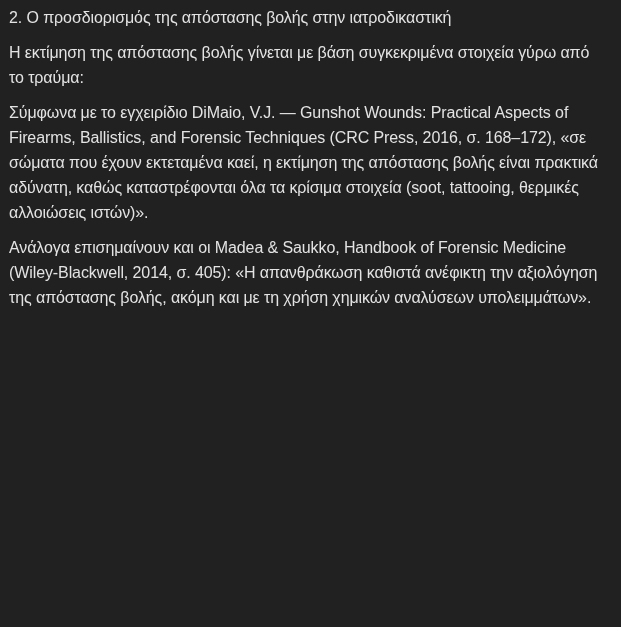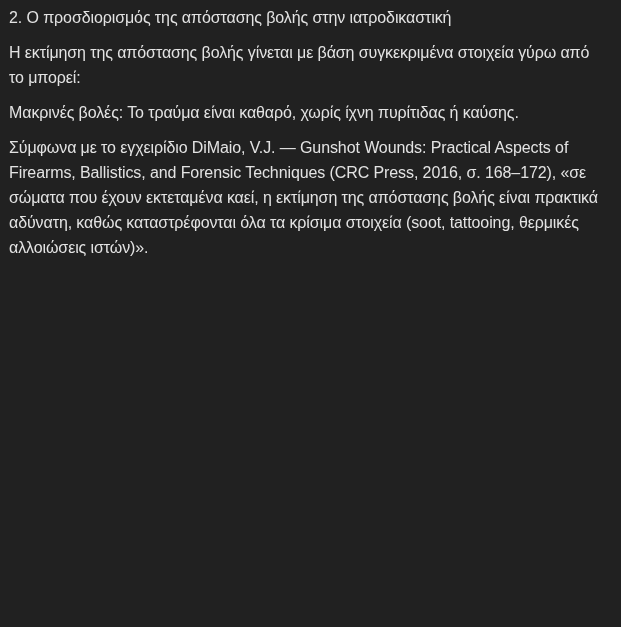--- a/index.html
+++ b/index.html
@@ -37,22 +37,22 @@
   .doc p {
     margin: 0 0 10px 0;
   }
 </style>
 </head>
 <body>
 
 <main class="doc">
   <h2>2. Ο προσδιορισμός της απόστασης βολής στην ιατροδικαστική</h2>
 
-  <p>Η εκτίμηση της απόστασης βολής γίνεται με βάση συγκεκριμένα στοιχεία γύρω από το μπορεί:</p>
+  <p>Η εκτίμηση της απόστασης βολής γίνεται με βάση συγκεκριμένα στοιχεία γύρω από το τραύμα:</p>
 
 
 
-  <p>Μακρινές βολές: Το τραύμα είναι καθαρό, χωρίς ίχνη πυρίτιδας ή καύσης.</p>
 
 
   <p>Σύμφωνα με το εγχειρίδιο DiMaio, V.J. — Gunshot Wounds: Practical Aspects of Firearms, Ballistics, and Forensic Techniques (CRC Press, 2016, σ. 168–172), «σε σώματα που έχουν εκτεταμένα καεί, η εκτίμηση της απόστασης βολής είναι πρακτικά αδύνατη, καθώς καταστρέφονται όλα τα κρίσιμα στοιχεία (soot, tattooing, θερμικές αλλοιώσεις ιστών)».</p>
 
+  <p>Ανάλογα επισημαίνουν και οι Madea &amp; Saukko, Handbook of Forensic Medicine (Wiley-Blackwell, 2014, σ. 405): «Η απανθράκωση καθιστά ανέφικτη την αξιολόγηση της απόστασης βολής, ακόμη και με τη χρήση χημικών αναλύσεων υπολειμμάτων».</p>
 </main>
 
 </body></html>

